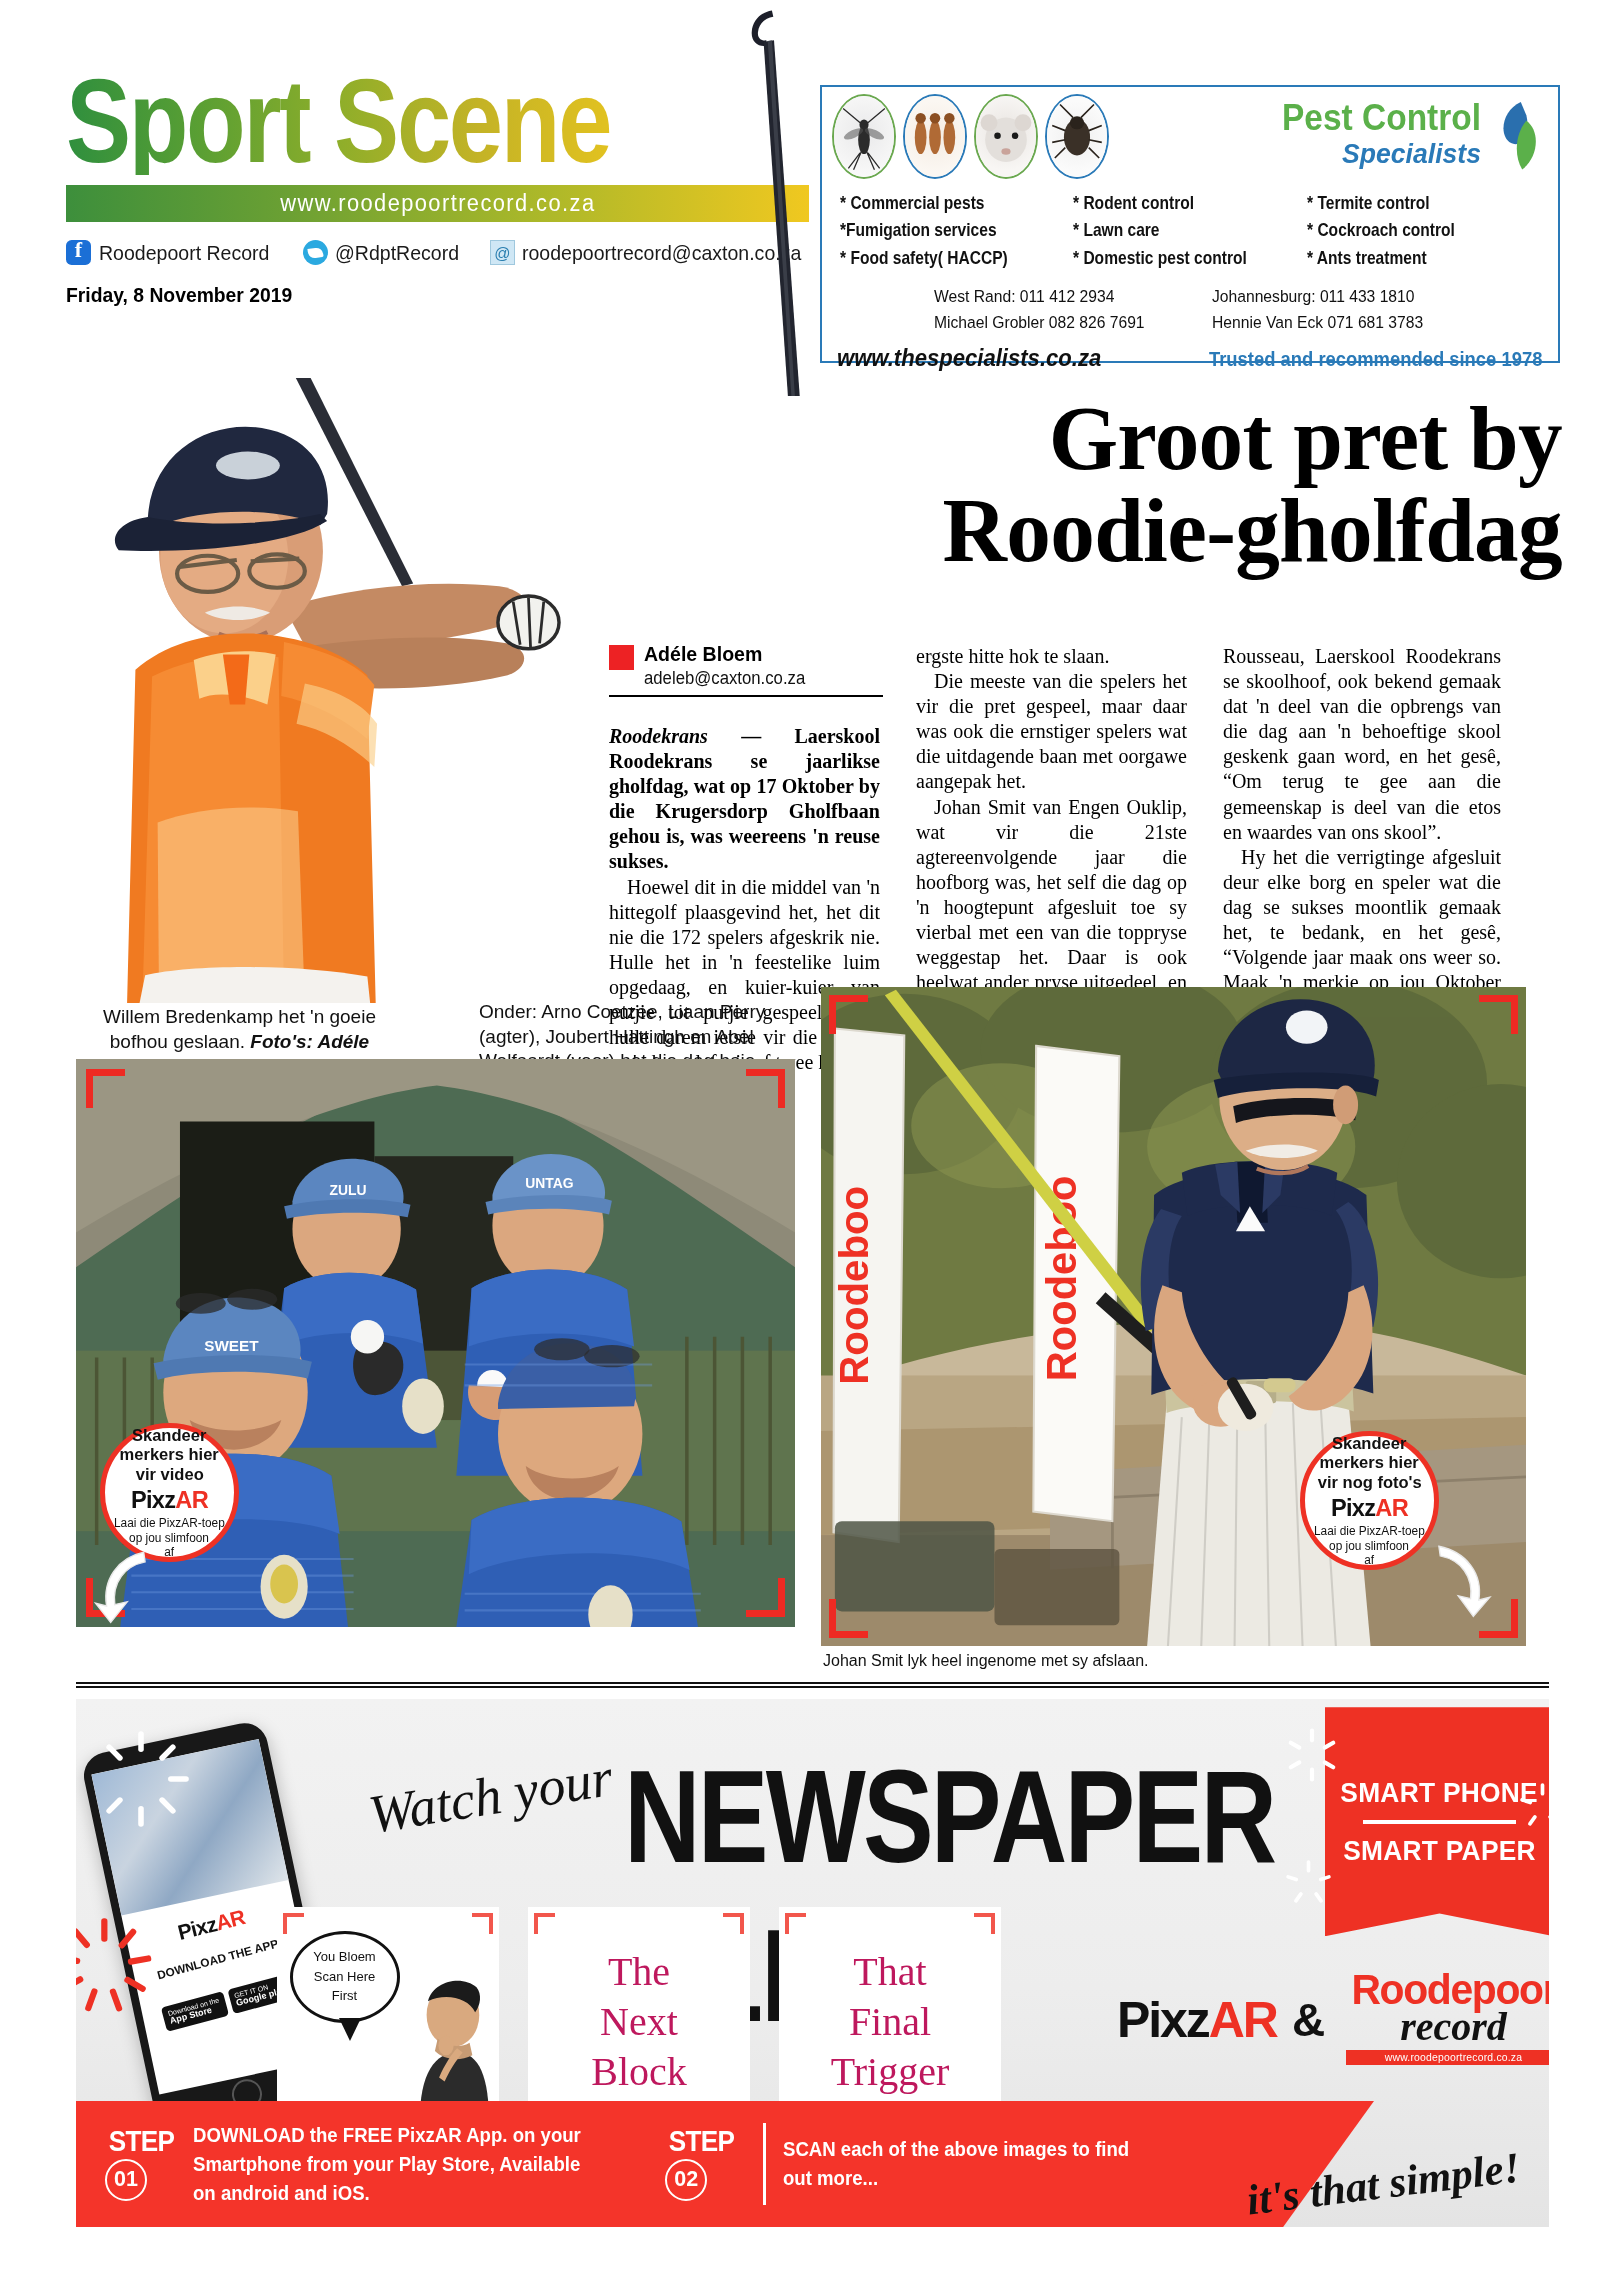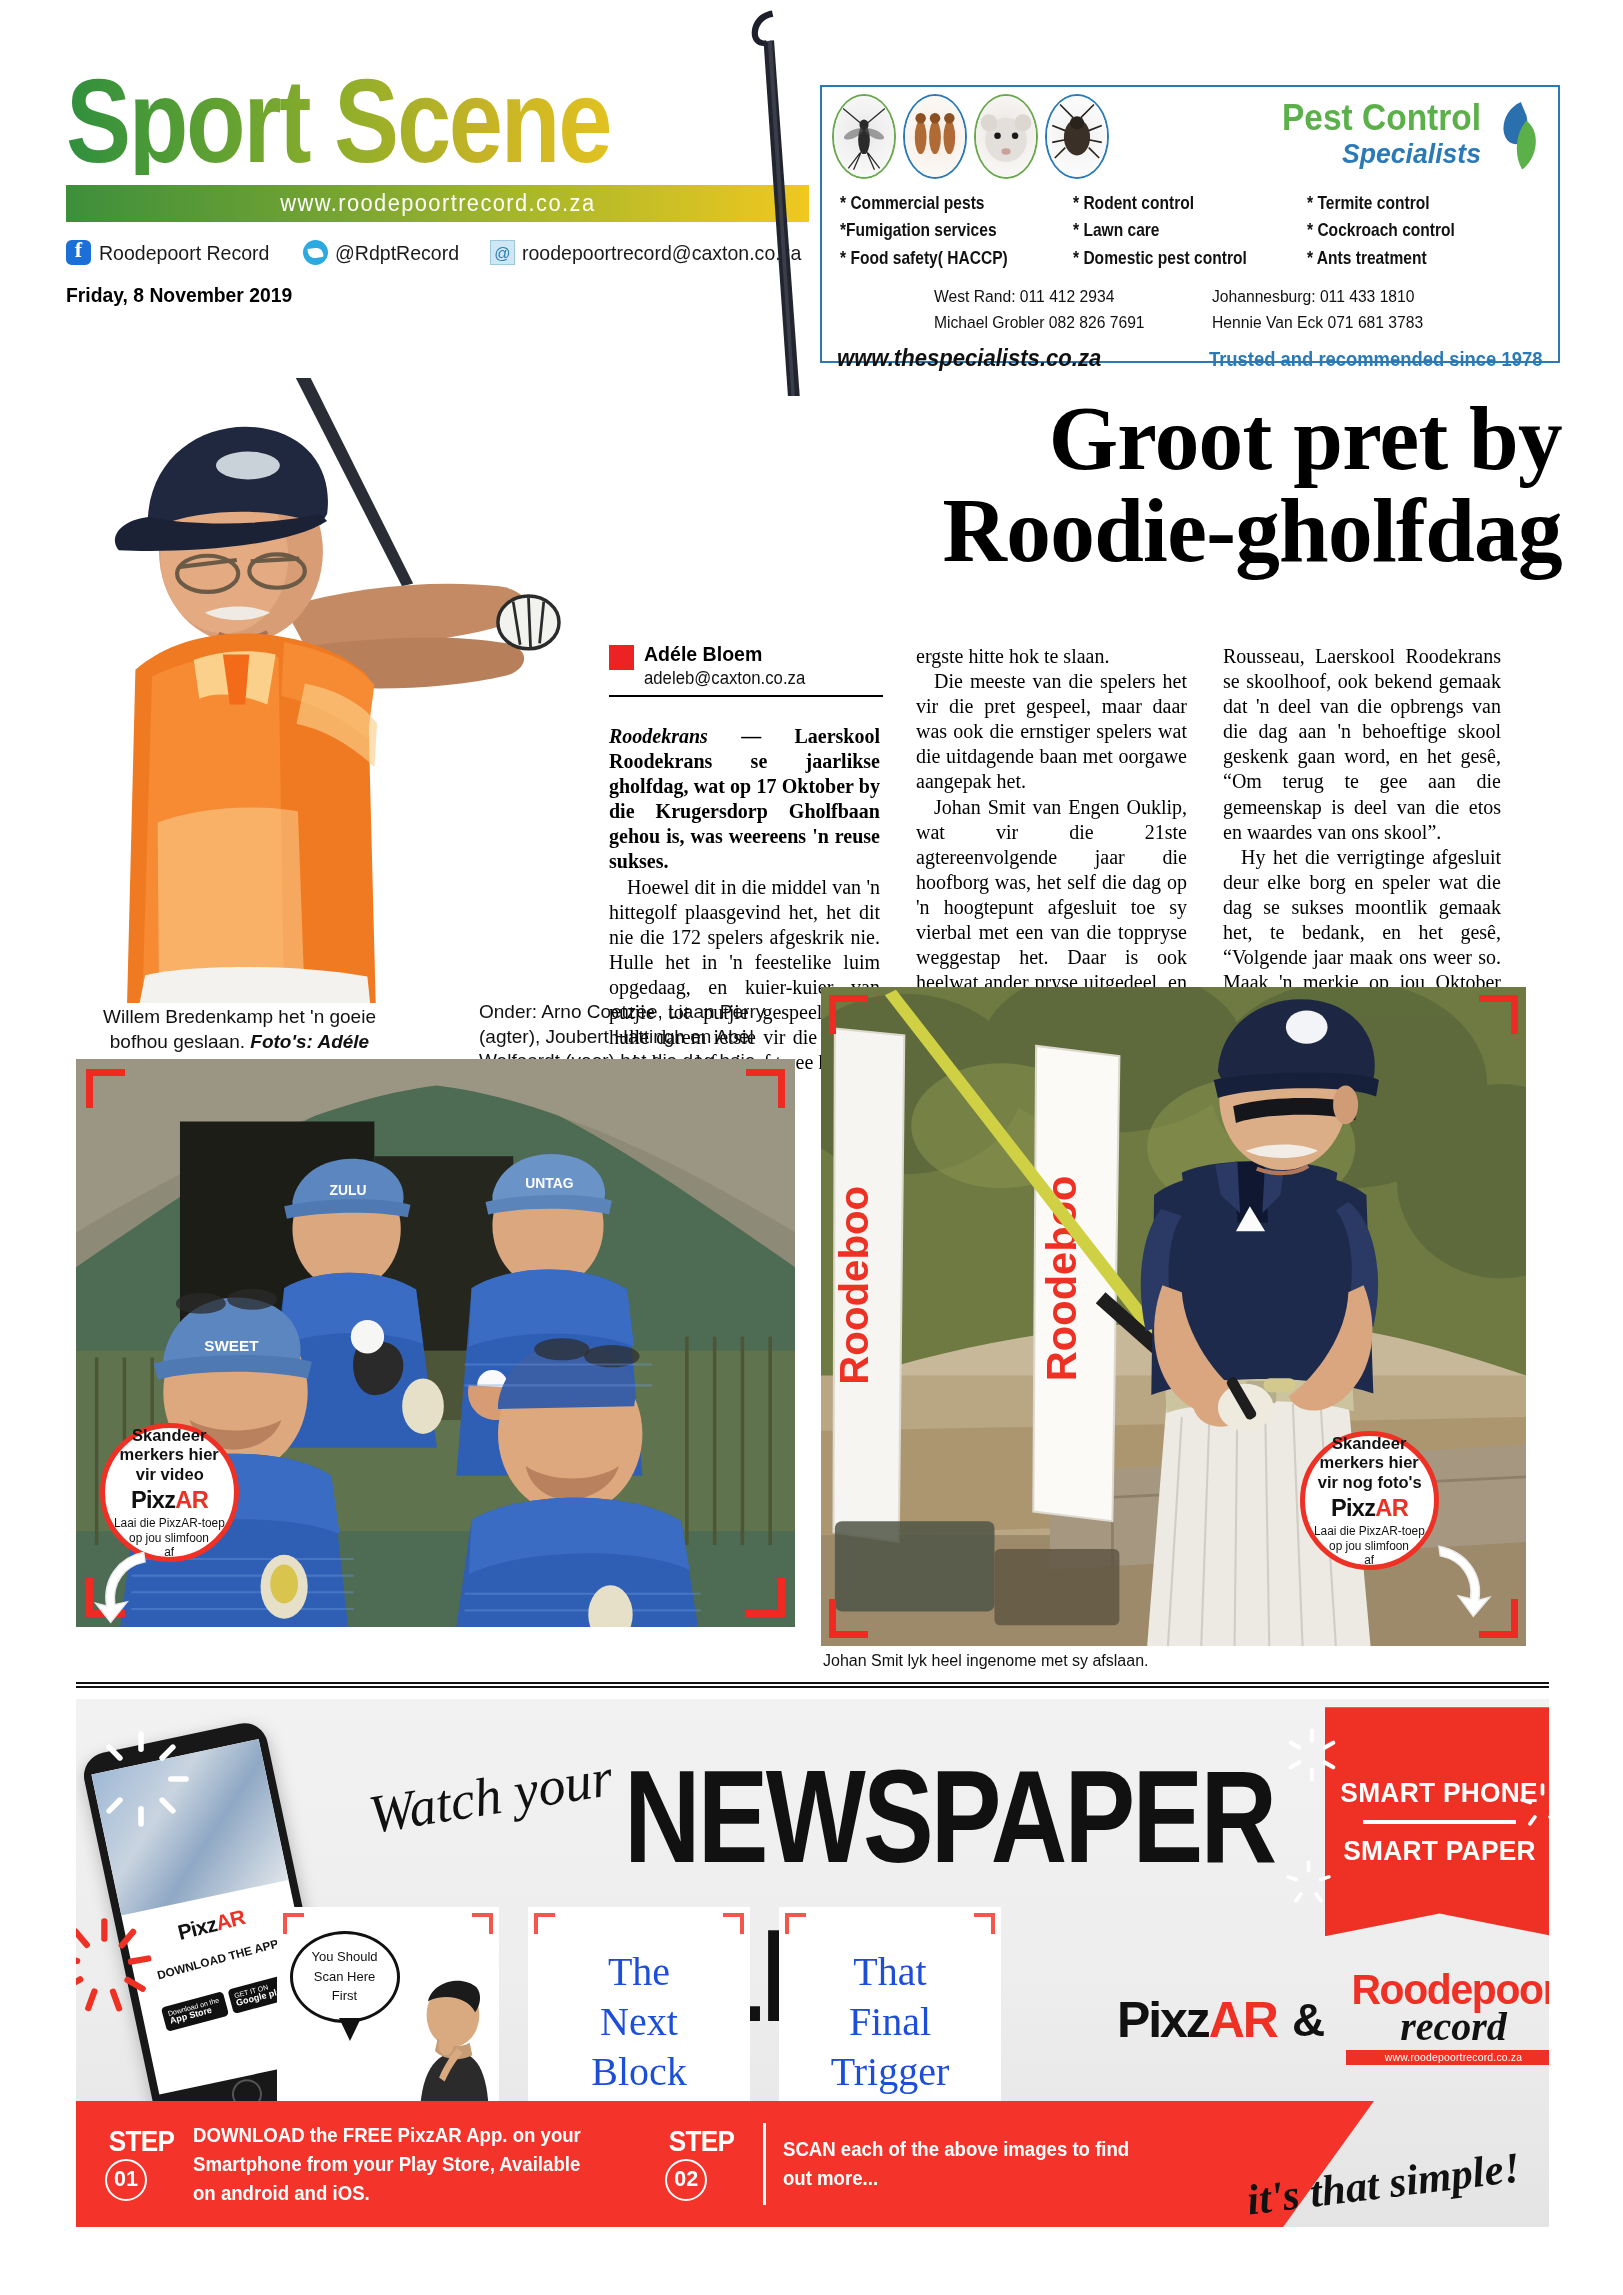--- a/index.html
+++ b/index.html
@@ -177,21 +177,21 @@
     clip-path: polygon(0 0, 100% 0, 100% 100%, 50% 90%, 0 100%);
     display: flex; flex-direction: column; align-items: center; justify-content: center; gap: 11px; }
   .smartbox .sb { color: #fff; font-size: 28px; font-weight: bold; letter-spacing: 0.3px; transform: scaleX(.94);}
   .smartbox .sbline { width: 153px; height: 3.5px; background: #fff; }
   .spark { position: absolute; color: #fff; font-size: 30.5px; font-weight: bold; }
 
   .scanrow { position: absolute; left: 201px; top: 208px; display: flex; gap: 29px; }
   .scancard { width: 222px; height: 229px; background: #fff; position: relative; }
   .scancard .sbrk { position: absolute; width: 21px; height: 21px; border: 4.9px solid #f2564c; }
   .scan-txt { position: absolute; inset: 0; display: flex; flex-direction: column; align-items: center; justify-content: center;
-      font-family: "Liberation Serif", serif; font-size: 40px; color: #1d4ed8; line-height: 1.25; }
+      font-family: "Liberation Serif", serif; font-size: 40px; color: #be185d; line-height: 1.25; }
   .bubble { position: absolute; left: 12.5px; top: 23.6px; width: 110px; height: 92px; border: 3.5px solid #111; border-radius: 50%;
       display:flex; flex-direction:column; align-items:center; justify-content:center; font-size: 13px; line-height: 1.5; color:#111; text-align:center;}
   .bubble::after { content:""; position:absolute; left: 46px; bottom: -21px; width: 0; height:0;
       border-left: 11px solid transparent; border-right: 11px solid transparent; border-top: 23.6px solid #111; }
   .man { position: absolute; right: 9.7px; bottom: 0; width: 104px; height: 174px; }
 
   .steps { position: absolute; left: 0; bottom: 0; width: 1298px; height: 126px; background: #f4342a;
      clip-path: polygon(0 0, 100% 0, 93% 100%, 0 100%); display: flex; align-items: center; }
   .step { display: flex; align-items: center; padding-left: 29px; }
   .step-num { text-align: center; color: #fff; margin-right: 15.3px; }
@@ -709,21 +709,21 @@
         </g>
     </svg>
 
     <div class="scanrow">
       <div class="scancard">
         <div class="sbrk" style="left:5.6px;top:5.6px;border-right:none;border-bottom:none"></div>
         <div class="sbrk" style="right:5.6px;top:5.6px;border-left:none;border-bottom:none"></div>
         <div class="sbrk" style="left:5.6px;bottom:5.6px;border-right:none;border-top:none"></div>
         <div class="sbrk" style="right:5.6px;bottom:5.6px;border-left:none;border-top:none"></div>
         <div class="bubble">
-          <span>You Should</span>
+          <span>You Bloem</span>
           <span>Scan Here</span>
           <span>First</span>
         </div>
         <svg class="man" viewBox="0 0 150 250">
           <path d="M50 230 C50 160 72 130 104 130 C136 130 150 166 150 230 Z" fill="#2b2b2b"></path>
           <ellipse cx="98" cy="76" rx="38" ry="46" fill="#d9a97f"></ellipse>
           <path d="M62 56 C70 26 112 18 132 36 C140 46 138 62 130 72 C120 50 86 44 62 56 Z" fill="#1b1b1b"></path>
           <path d="M76 110 C86 122 110 124 122 116 L126 134 C106 144 84 140 72 128 Z" fill="#c79b74"></path>
           <path d="M78 166 C86 148 96 132 104 124 L112 130 C102 142 92 158 86 172 Z" fill="#d9a97f"></path>
           <ellipse cx="88" cy="120" rx="11" ry="14" fill="#d9a97f"></ellipse>

